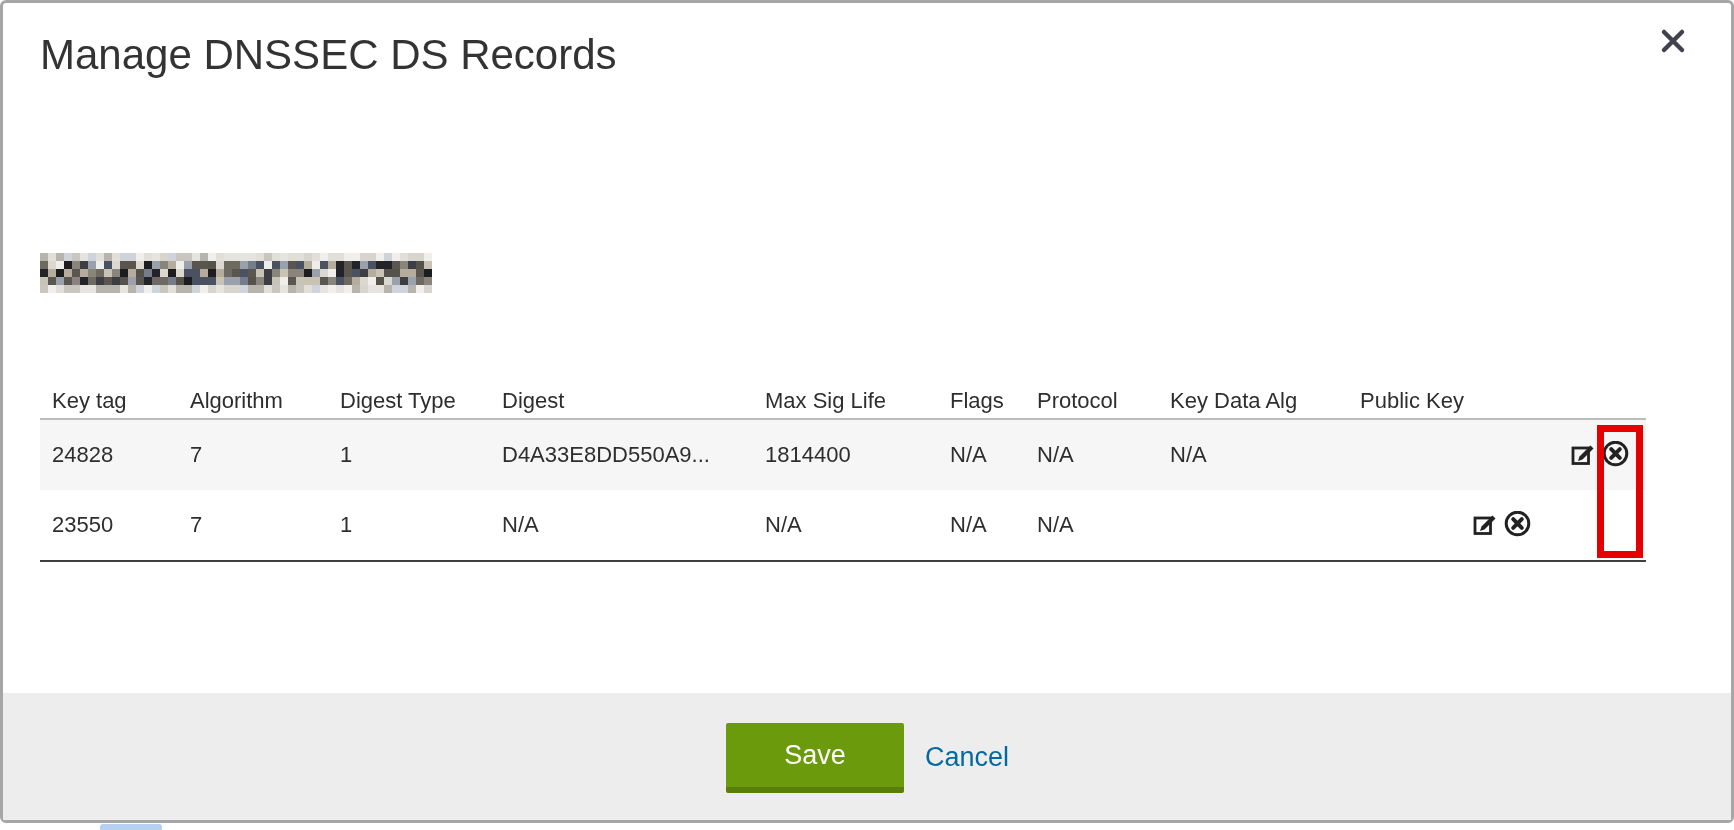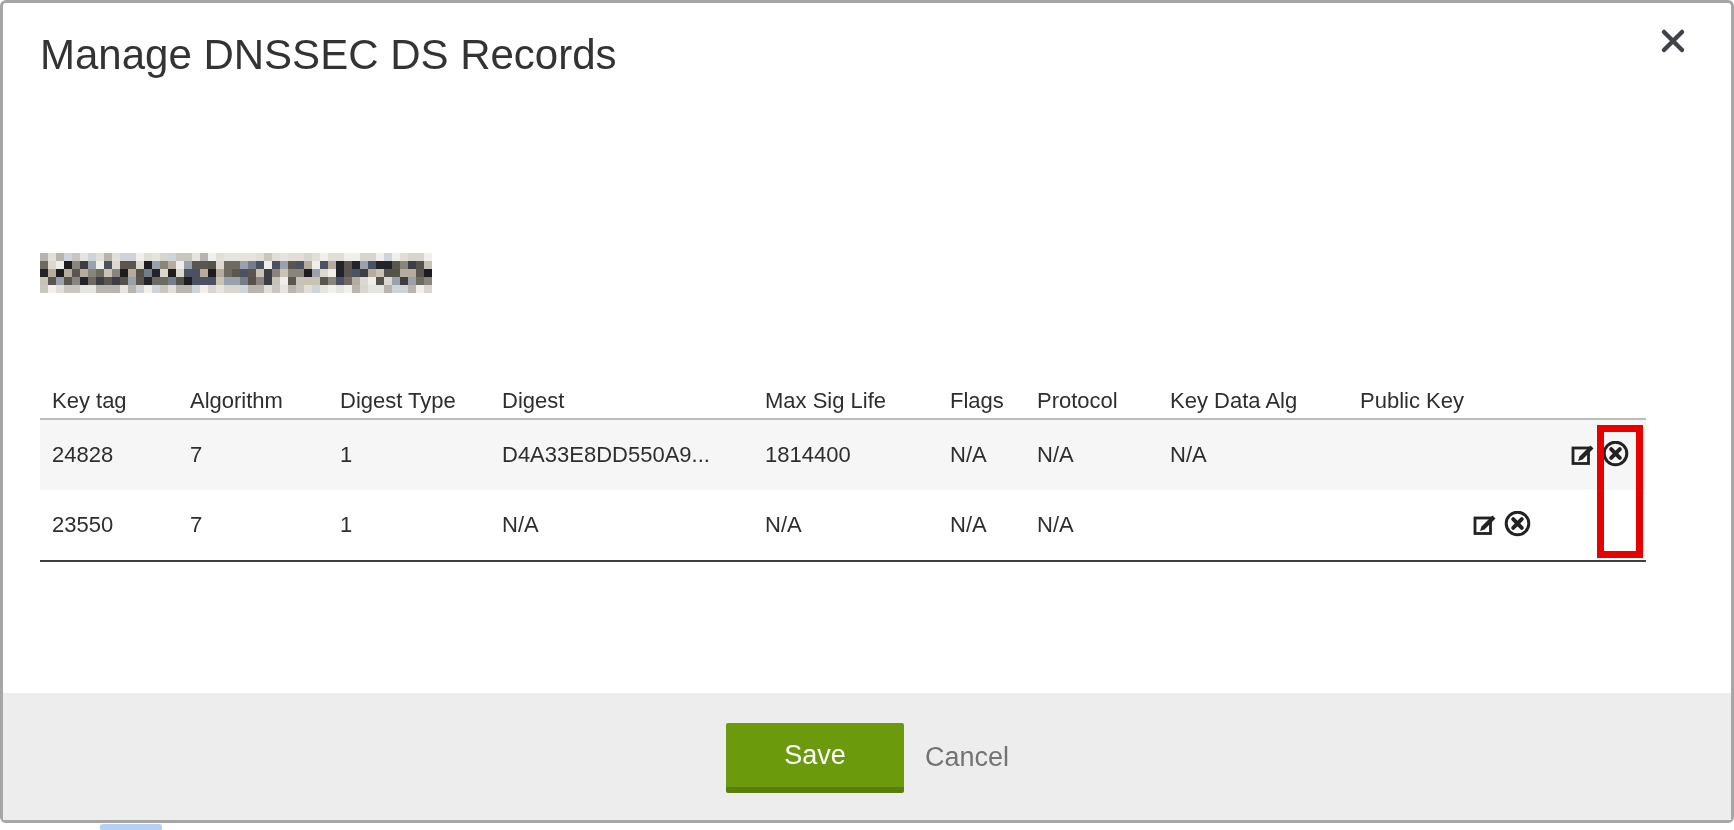--- a/index.html
+++ b/index.html
@@ -53,21 +53,21 @@
     position:absolute; left:0; right:0; bottom:0; height:127px;
     background:#ededed;
   }
   .save-btn {
     position:absolute; left:723px; top:30px; width:178px; height:70px;
     background:#6b9b0d; border:none; border-bottom:6px solid #597f0a;
     color:#ffffff; font-size:27px; font-family:inherit; border-radius:2px; cursor:pointer;
   }
   .cancel-link {
     position:absolute; left:922px; top:30px; height:70px; line-height:68px;
-    color:#737373; font-size:27px; text-decoration:none; cursor:pointer;
+    color:#0369a1; font-size:27px; text-decoration:none; cursor:pointer;
   }
 
   .red-annotation {
     position:absolute; left:1594px; top:422px; width:46px; height:133px;
     border:7px solid #e60000; pointer-events:none; z-index:10;
   }
 
   .bg-artifact {
     position:absolute; left:100px; top:824px; width:62px; height:6px;
     background:#b5d0f0; border-radius:3px 3px 0 0;

